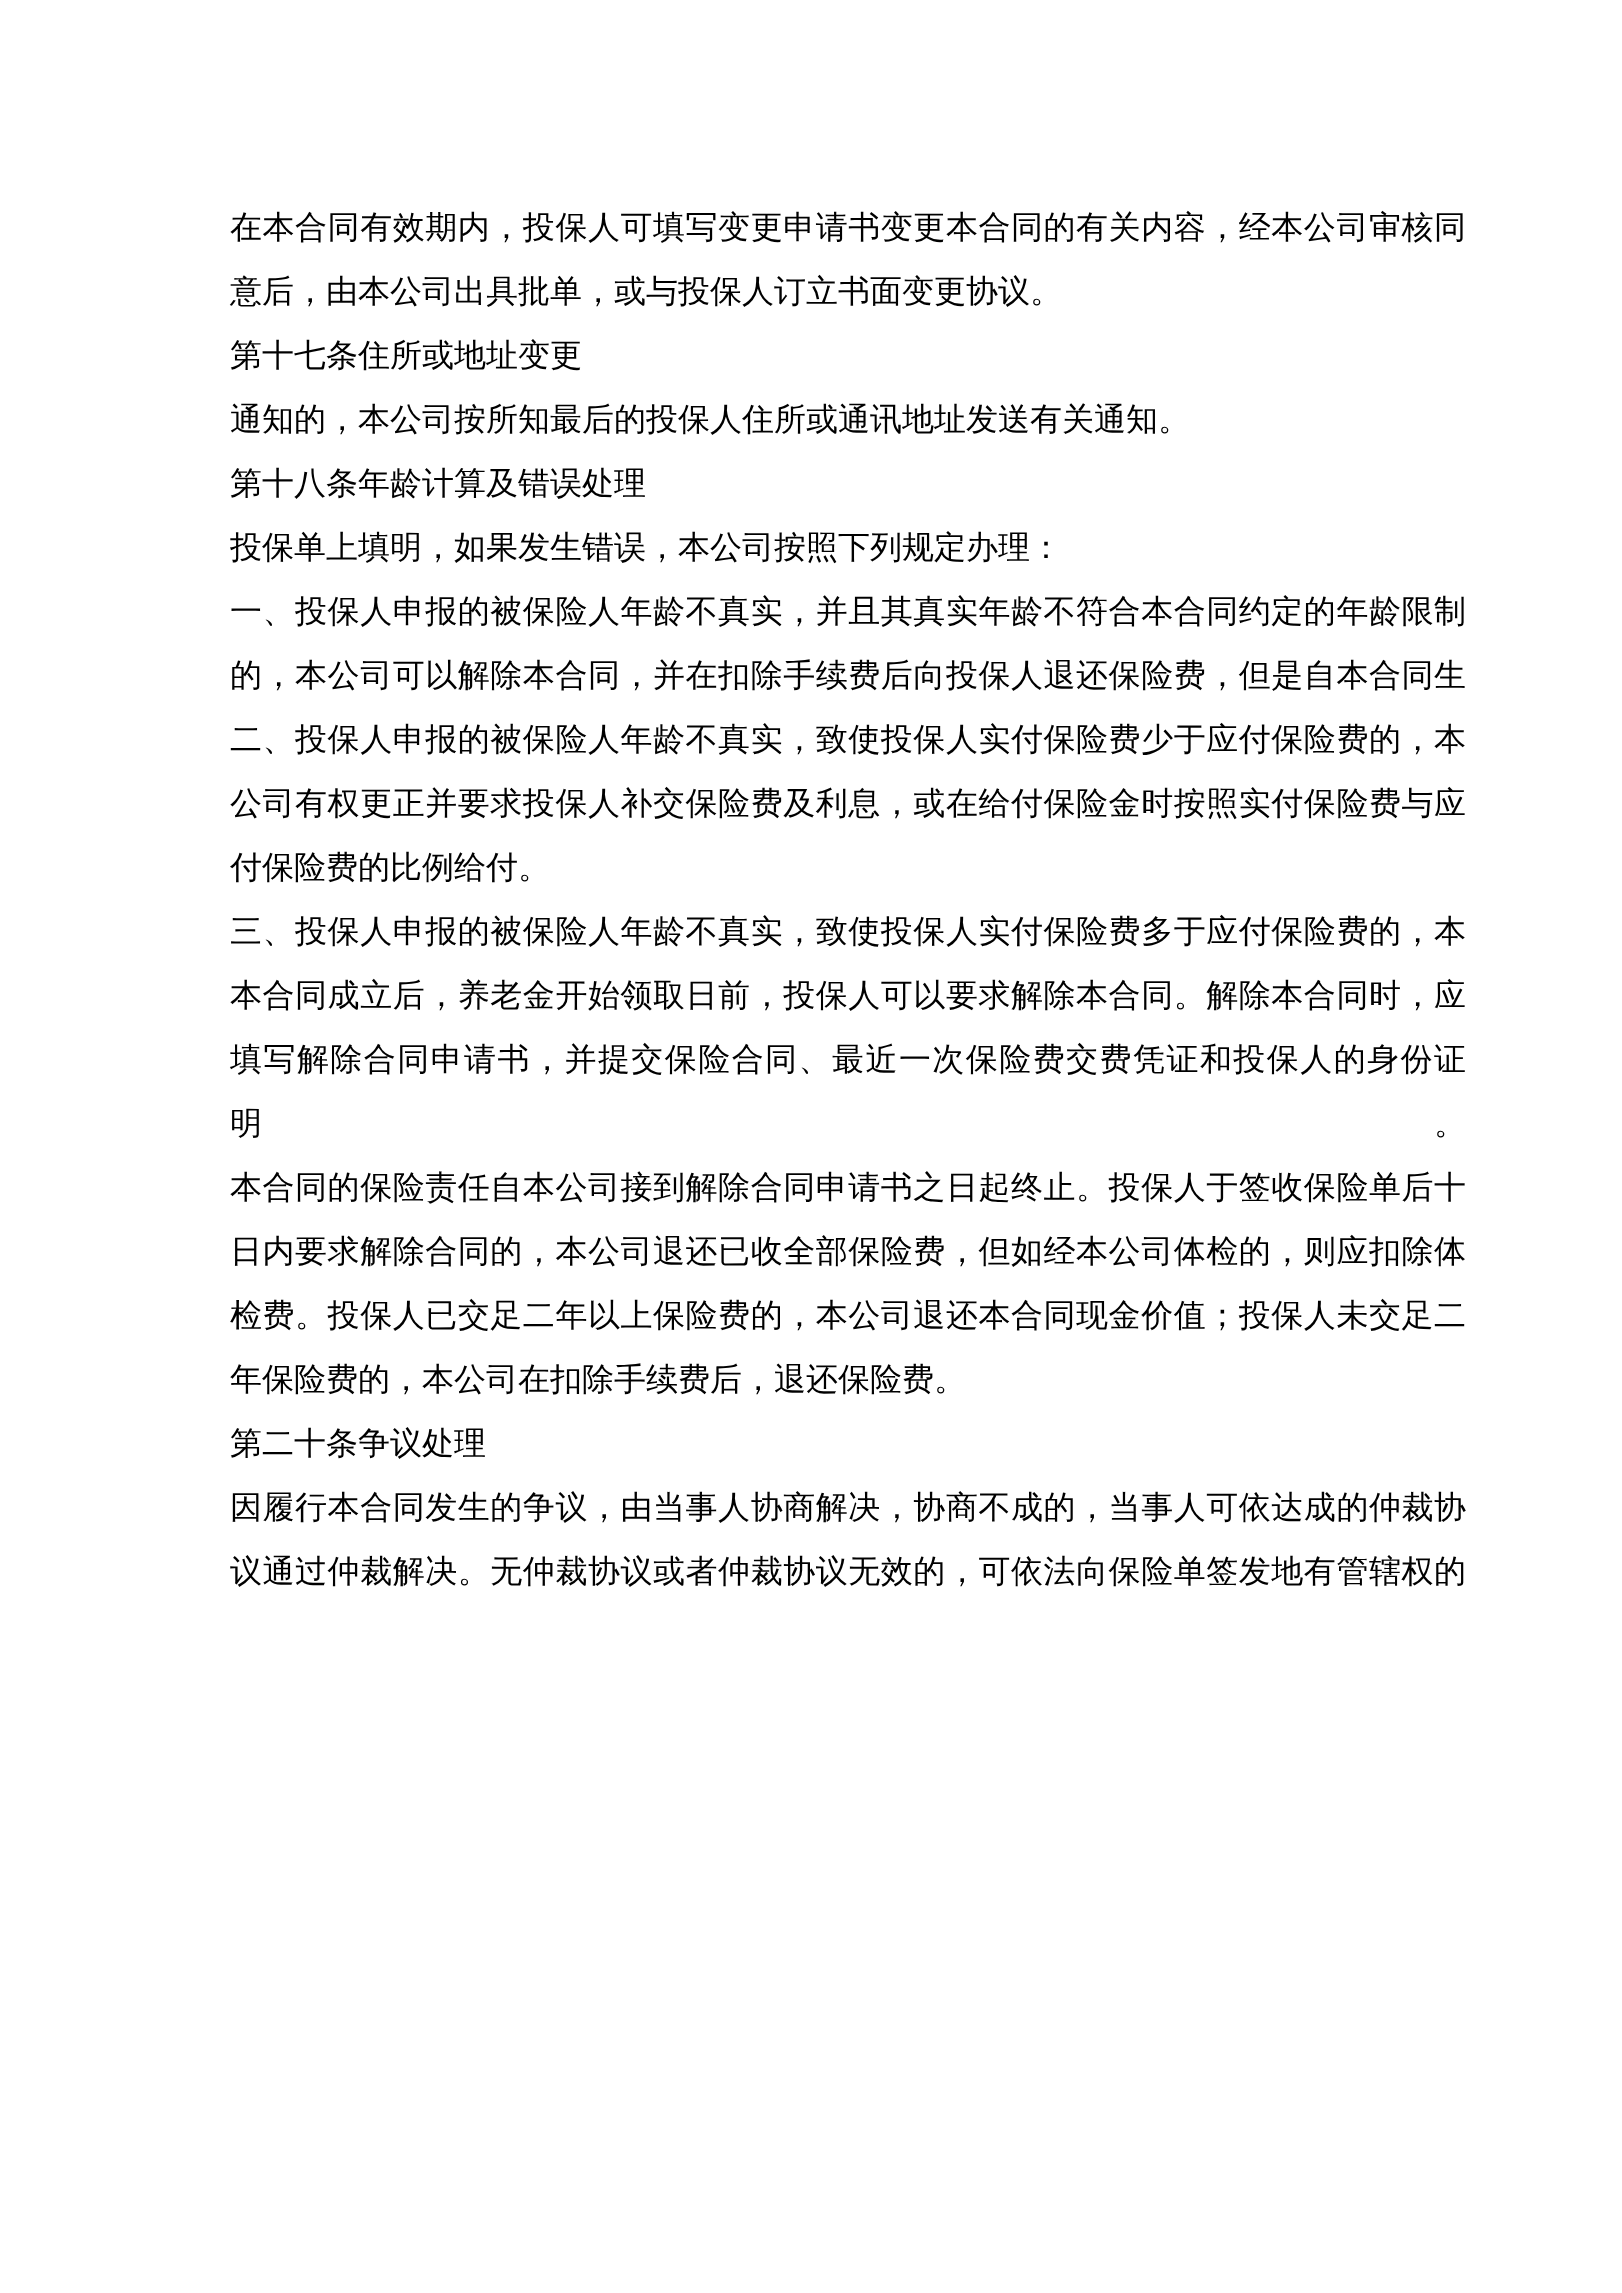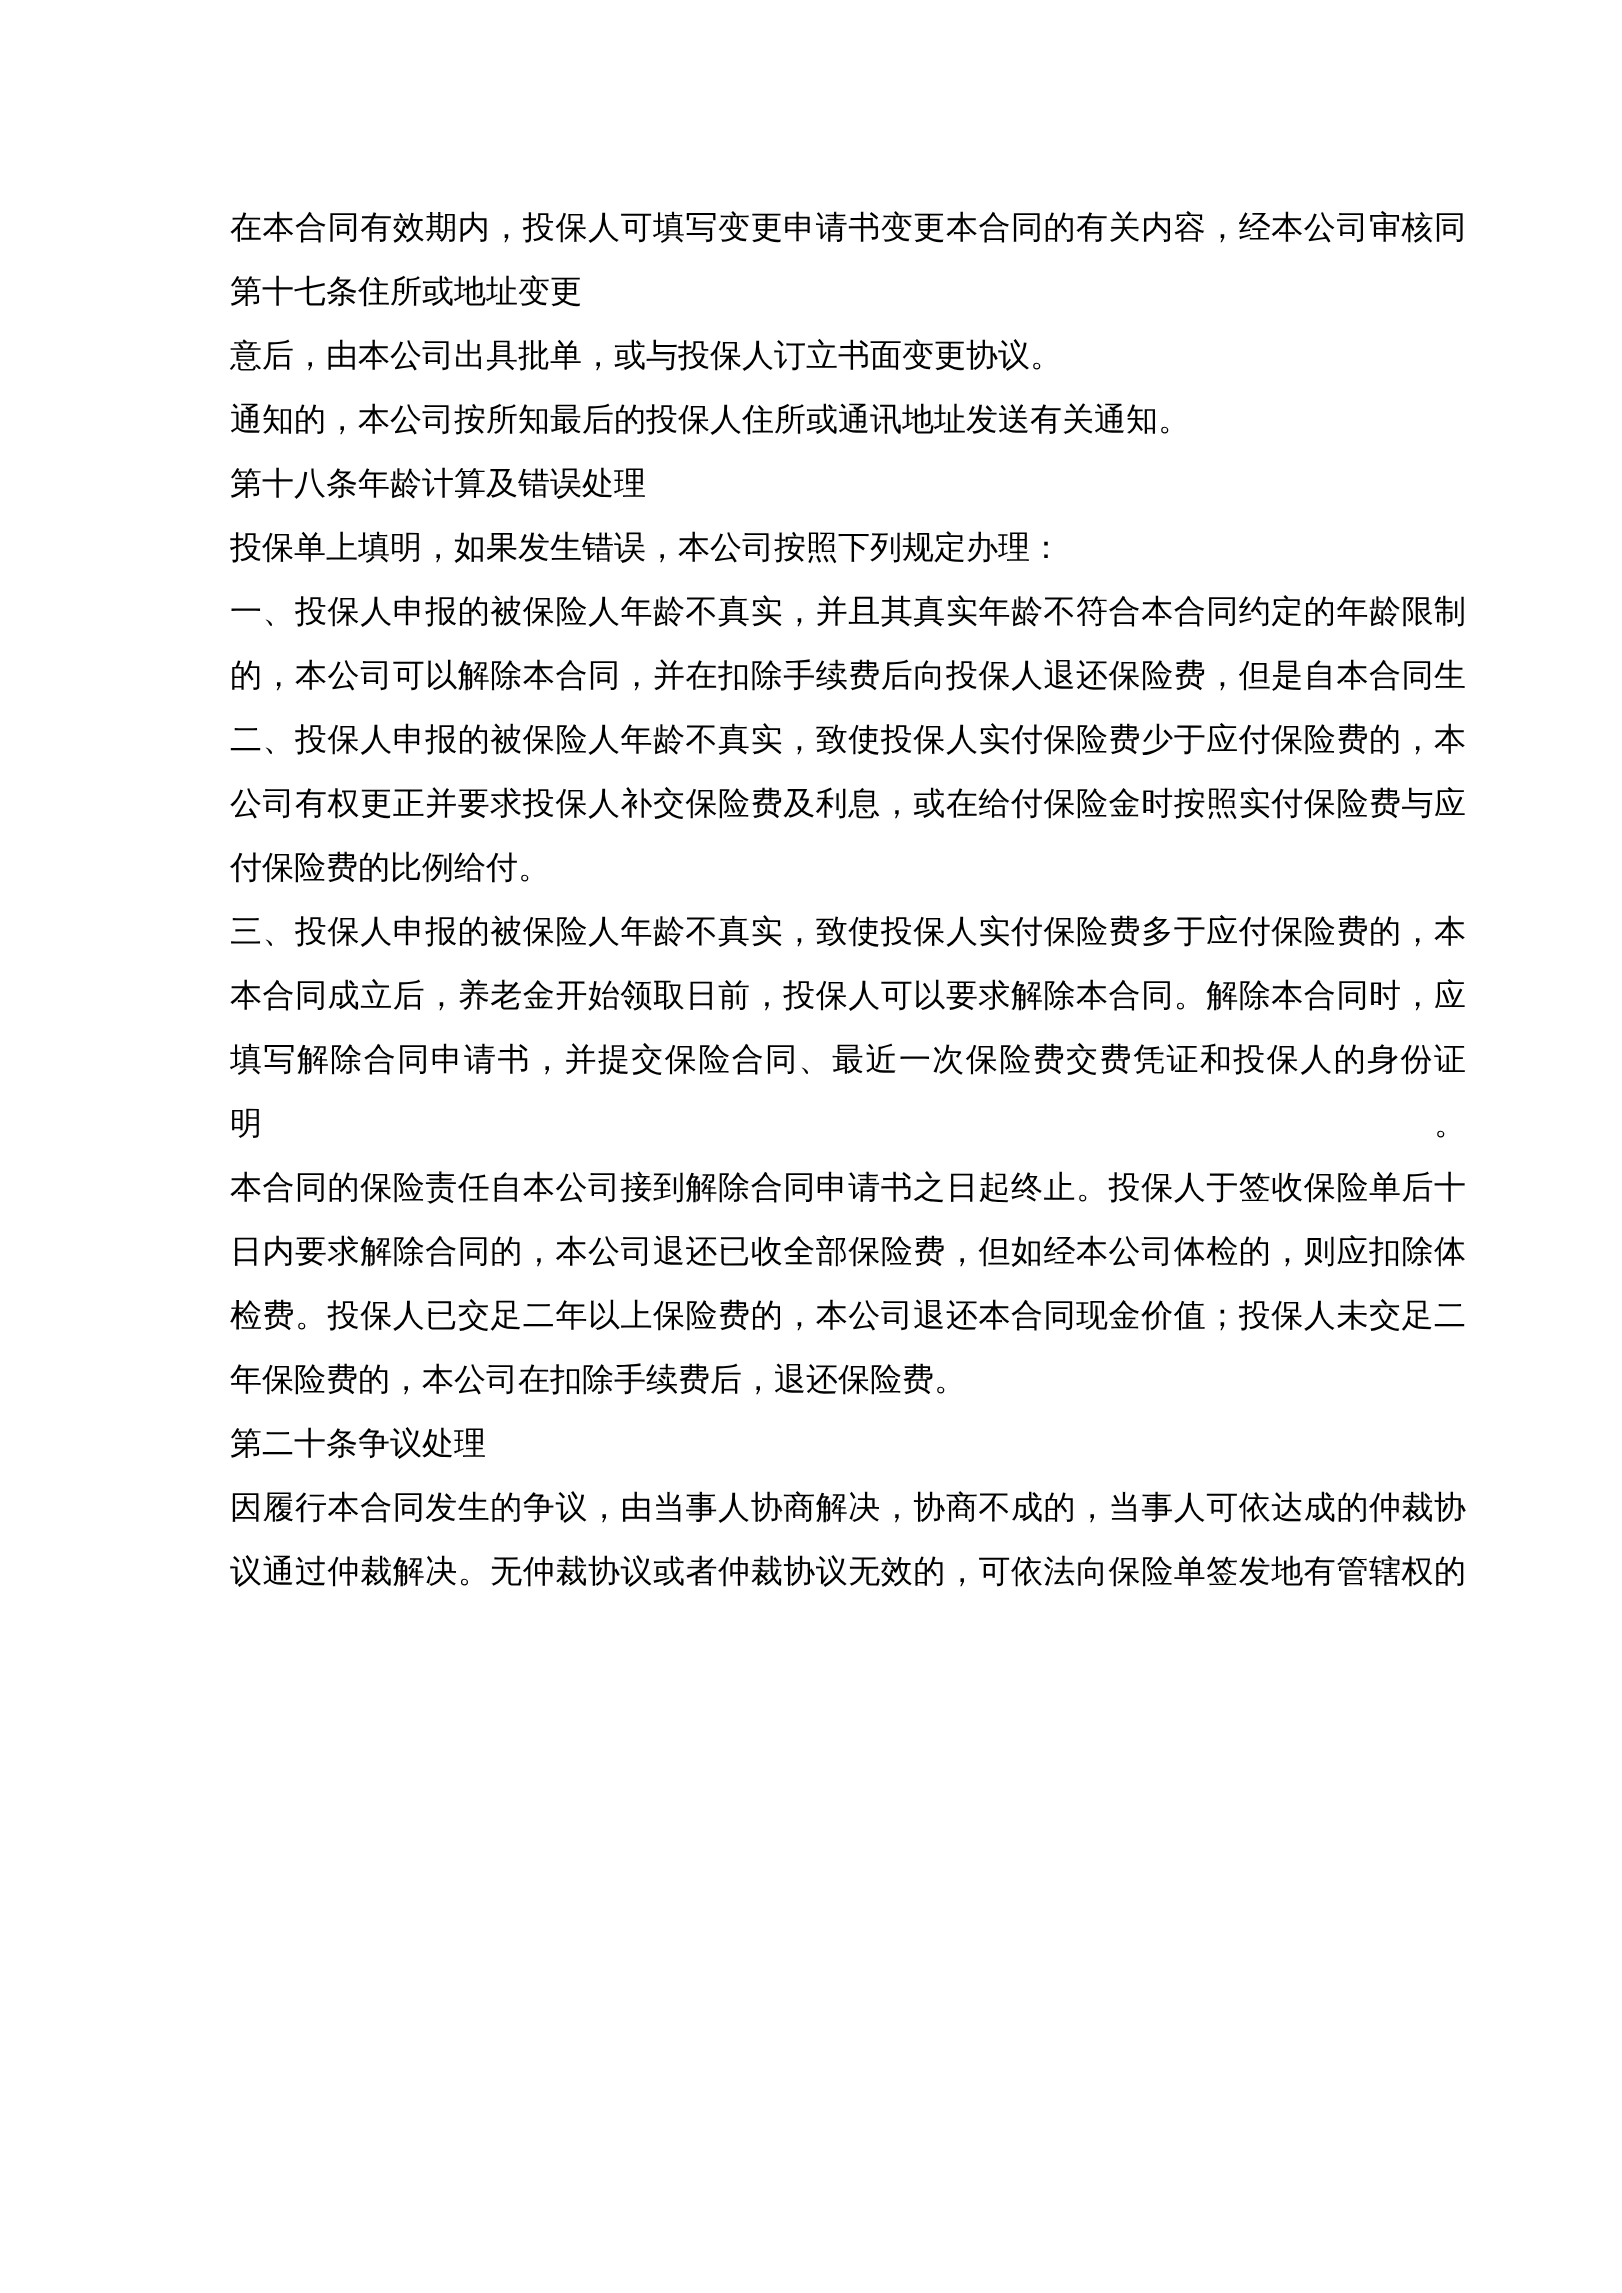--- a/index.html
+++ b/index.html
@@ -43,22 +43,22 @@
     line-height: 31px;
     color: #a21caf;
   }
 </style>
 </head>
 <body>
 
 <div class="page">
   <div class="content" id="lines-container">
       <div class="line just">在本合同有效期内，投保人可填写变更申请书变更本合同的有关内容，经本公司审核同</div>
+      <div class="line">意后，由本公司出具批单，或与投保人订立书面变更协议。</div>
       <div class="line">第十七条住所或地址变更</div>
-      <div class="line">意后，由本公司出具批单，或与投保人订立书面变更协议。</div>
       <div class="line">通知的，本公司按所知最后的投保人住所或通讯地址发送有关通知。</div>
       <div class="line">第十八条年龄计算及错误处理</div>
       <div class="line">投保单上填明，如果发生错误，本公司按照下列规定办理：</div>
       <div class="line just">一、投保人申报的被保险人年龄不真实，并且其真实年龄不符合本合同约定的年龄限制</div>
       <div class="line just">的，本公司可以解除本合同，并在扣除手续费后向投保人退还保险费，但是自本合同生</div>
       <div class="line just">二、投保人申报的被保险人年龄不真实，致使投保人实付保险费少于应付保险费的，本</div>
       <div class="line just">公司有权更正并要求投保人补交保险费及利息，或在给付保险金时按照实付保险费与应</div>
       <div class="line">付保险费的比例给付。</div>
       <div class="line just">三、投保人申报的被保险人年龄不真实，致使投保人实付保险费多于应付保险费的，本</div>
       <div class="line just">本合同成立后，养老金开始领取日前，投保人可以要求解除本合同。解除本合同时，应</div>

